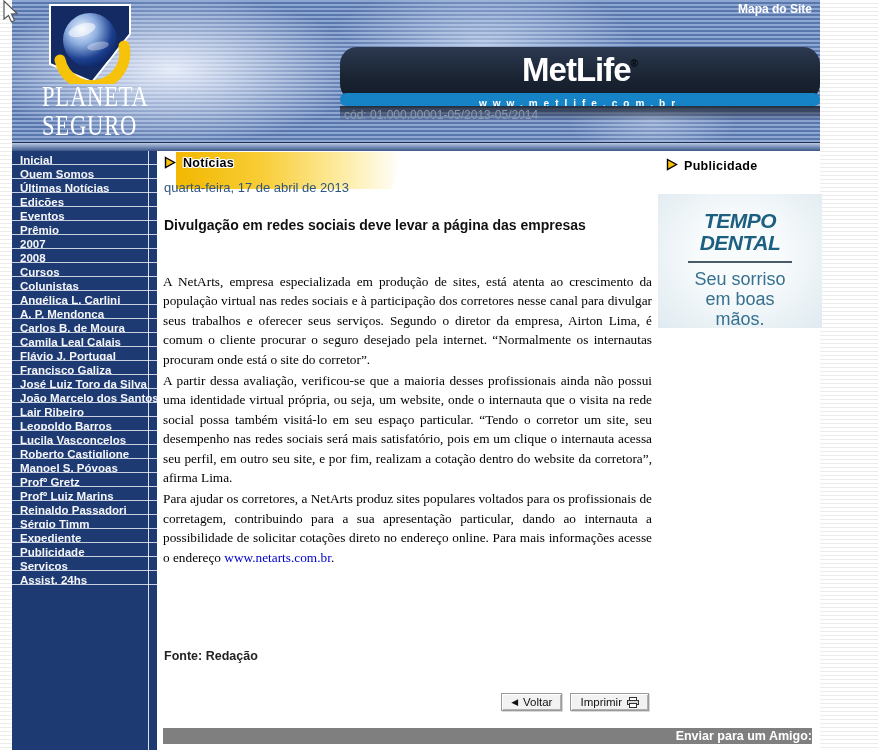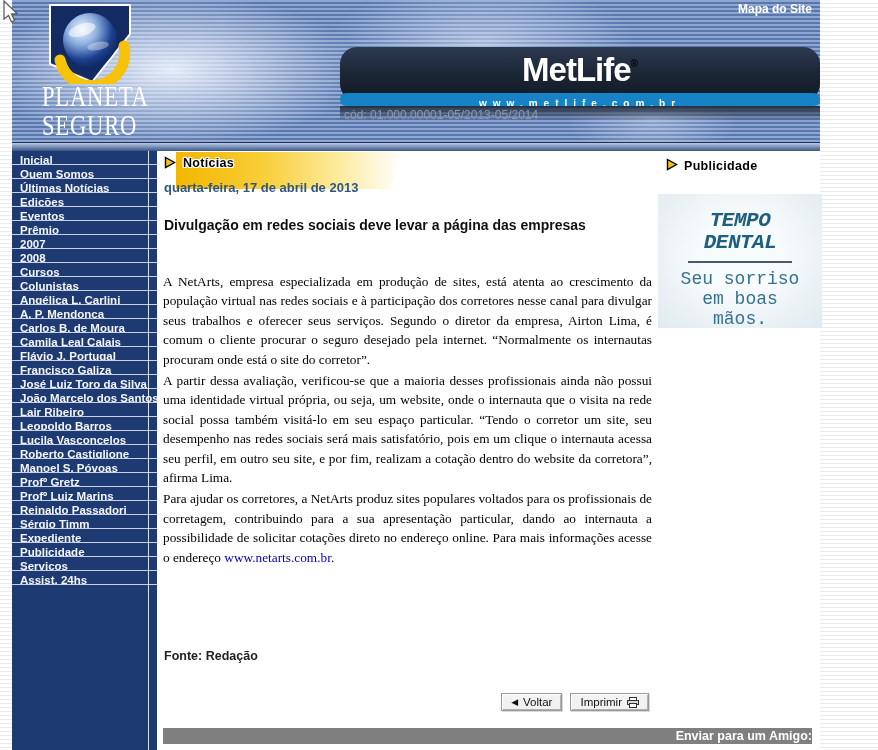--- a/index.html
+++ b/index.html
@@ -45,39 +45,39 @@
   
   .outlined {
     color:#000; font-weight:bold; font-size:12.5px; letter-spacing:.3px;
     text-shadow:-1px -1px 0 #fff,1px -1px 0 #fff,-1px 1px 0 #fff,1px 1px 0 #fff,-1px 0 0 #fff,1px 0 0 #fff,0 -1px 0 #fff,0 1px 0 #fff;
   }
   .noticias-banner { position:absolute; left:176px; top:152px; width:226px; height:37px; line-height:19px; padding-left:7px;
     background:linear-gradient(90deg,#f2b700 0%,#f8cd36 38%,#fdeb9e 72%,#ffffff 100%);
     clip-path:polygon(0 0,100% 0,calc(100% - 10px) 100%,0 100%); }
   .bullet-arrow { position:absolute; width:12px; height:13px; }
   
-  .date-line { position:absolute; left:164px; top:180px; color:#31567d; font-size:13px; font-weight:bold; }
+  .date-line { position:absolute; left:164px; top:180px; color:#31567d; font-size:13px; font-weight:normal; }
   .article-title { position:absolute; left:164px; top:216px; width:440px; color:#111; font-size:14px; font-weight:bold; line-height:1.35; }
   .article-body { position:absolute; left:163px; top:272px; width:489px;
     font-family:"Liberation Serif", serif; font-size:13.3px; line-height:19.4px; text-align:justify; color:#000; }
   .article-body p { margin:0 0 2px 0; }
   .article-link { color:#0000cc; text-decoration:none; }
   .fonte { position:absolute; left:164px; top:649px; font-size:12.5px; font-weight:bold; color:#222; }
   
   .buttons-row { position:absolute; left:163px; top:693px; width:486px; display:flex; justify-content:flex-end; gap:8px; }
   .gray-btn { display:inline-flex; align-items:center; gap:5px; background:#f2f2f2; border:1px solid #9a9a9a;
     box-shadow:inset 1px 1px 0 #ffffff, inset -1px -1px 0 #b0b0b0, 1px 1px 0 #d9d9d9;
     padding:1px 9px; height:18px; font-size:11.5px; color:#111; cursor:pointer; }
   .btn-tri { font-size:9px; line-height:1; }
   
   .send-bar { position:absolute; left:163px; top:728px; width:649px; height:16px; background:#7f7f7f;
     color:#fff; font-size:12.5px; font-weight:bold; line-height:16px; padding-left:4px;text-align:right; }
   
   .ad-box { position:absolute; left:658px; top:194px; width:164px; height:134px; text-align:center;
-    background:radial-gradient(ellipse at 50% 45%, #f8fbfc 35%, #dfeaf0 100%);font-family:Liberation Mono, monospace; }
+    background:radial-gradient(ellipse at 50% 45%, #f8fbfc 35%, #dfeaf0 100%); }
   .ad-title { margin-top:16px; font-style:italic; font-weight:bold; font-size:21px; line-height:22px; color:#1d5f80; letter-spacing:-.5px; }
   .ad-rule { width:104px; height:2px; background:#4a5a66; margin:7px auto 6px auto; }
   .ad-tagline { font-size:18px; line-height:20px; color:#36718f; }
   
   .cursor { position:absolute; left:1px; top:0; }
 </style>
 </head>
 <body>
 
 <div class="page">

